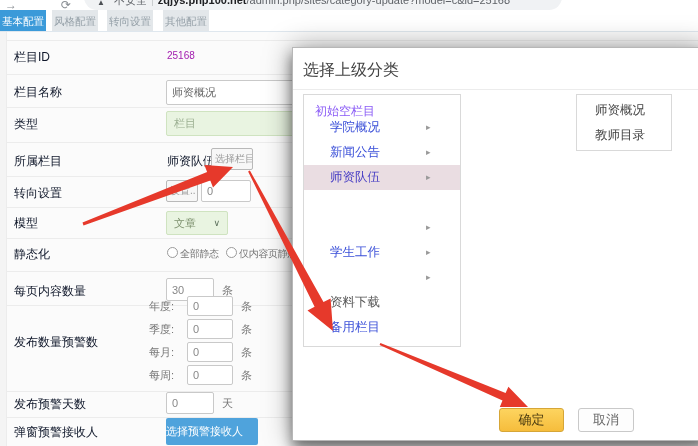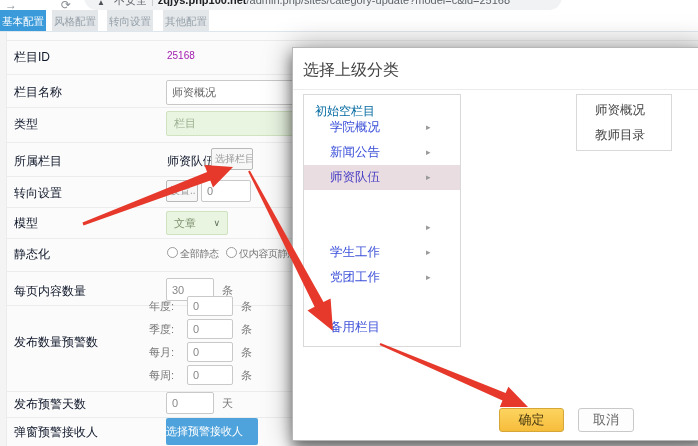--- a/index.html
+++ b/index.html
@@ -37,21 +37,21 @@
   .unit{position:absolute;font-size:11px;color:#777;}
   .subl{position:absolute;font-size:11px;color:#777;text-align:left;width:34px;}
   .bluebtn{position:absolute;background:#4fa3dc;color:#fff;font-size:11px;border-radius:2px;
          display:flex;align-items:center;justify-content:flex-start;cursor:pointer;}
   
   .modal{left:292px;top:47px;width:414px;height:394px;background:#fff;border:1px solid #b7b7b7;box-sizing:border-box;
          box-shadow:0 0 26px rgba(0,0,0,.38),0 8px 12px rgba(0,0,0,.45);z-index:20;}
   .m-title{position:absolute;left:10px;top:12px;font-size:16px;color:#444;}
   .m-divider{position:absolute;left:0;top:41px;width:100%;height:1px;background:#ececec;}
   .treebox{position:absolute;left:10px;top:46px;width:158px;height:253px;border:1px solid #d9d9d9;box-sizing:border-box;background:#fff;}
-  .t-root{position:absolute;left:11px;top:8px;font-size:12px;color:#0369a1;}
+  .t-root{position:absolute;left:11px;top:8px;font-size:12px;color:#8b5cf6;}
   .t-item{position:absolute;left:0;width:100%;height:25px;line-height:25px;font-size:12.5px;color:#555;cursor:pointer;text-decoration:underline;}
   .t-item .t-txt{position:absolute;left:26px;}
   .t-item .exp{position:absolute;left:122px;color:#999;font-size:9px;}
   .t-item.link{color:#3a4fd8;}
   .t-item.selected{background:#eadde2;color:#463cc4;}
   .childbox{position:absolute;left:283px;top:46px;width:96px;height:57px;border:1px solid #d9d9d9;box-sizing:border-box;background:#fff;}
   .c-item{position:absolute;left:18px;height:24px;line-height:24px;font-size:12.5px;color:#444;cursor:pointer;}
   .btn-ok{position:absolute;left:206px;top:360px;width:65px;height:24px;border:1px solid #d6a637;border-radius:3px;box-sizing:border-box;
          background:linear-gradient(180deg,#fdd45f,#f6bd3c);color:#4a3b10;font-size:13px;
          display:flex;align-items:center;justify-content:center;cursor:pointer;}
@@ -176,22 +176,24 @@
       <span class="exp">▸</span>
     </div>
     <div class="t-item link" style="top:120px;">
       <span class="exp">▸</span>
     </div>
     <div class="t-item link" style="top:145px;">
       <span class="t-txt">学生工作</span>
       <span class="exp">▸</span>
     </div>
     <div class="t-item link" style="top:170px;">
-      <span class="t-txt">党团工作</span>
-      <span class="exp">▸</span>
+      <span class="exp">▸</span>
+    </div>
+    <div class="t-item" style="top:195px;">
+      <span class="t-txt">资料下载</span>
     </div>
     <div class="t-item link" style="top:220px;">
       <span class="t-txt">备用栏目</span>
     </div>
   </div>
 
   <div class="childbox">
     <div class="c-item" style="top:3px;">师资概况</div>
     <div class="c-item" style="top:28px;">教师目录</div>
   </div>

